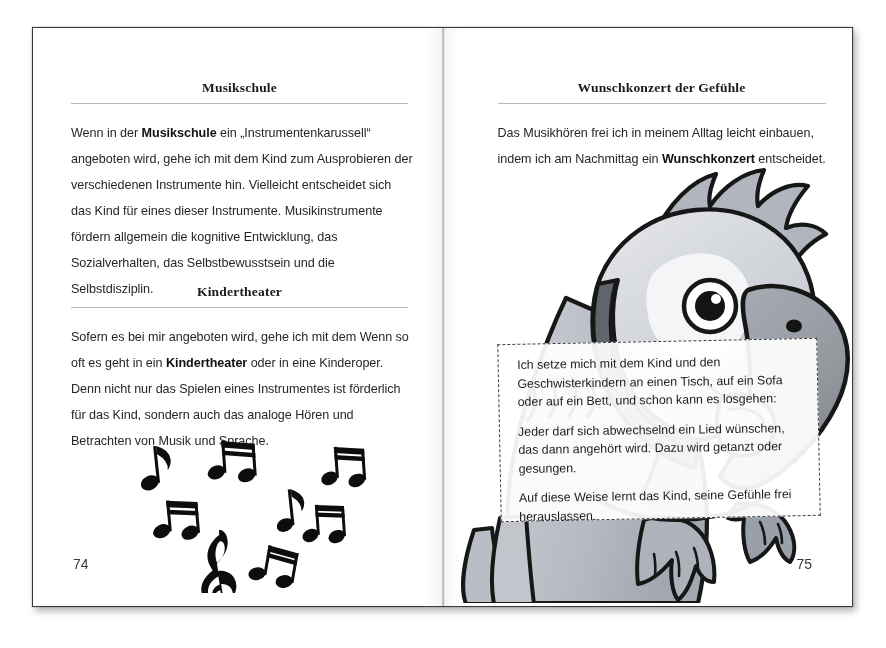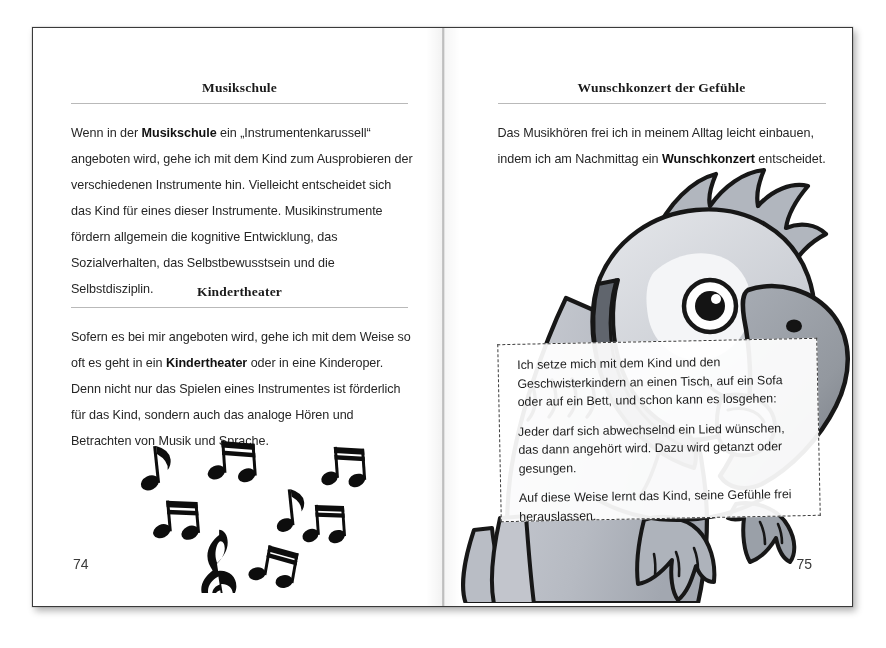--- a/index.html
+++ b/index.html
@@ -184,21 +184,21 @@
       <div class="lp-para-1 body-text">
         <span>Wenn in der </span><b>Musikschule</b><span> ein „Instrumentenkarussell“ angeboten wird, gehe ich mit dem Kind zum Ausprobieren der verschiedenen Instrumente hin. Vielleicht entscheidet sich das Kind für eines dieser Instrumente. Musikinstrumente fördern allgemein die kognitive Entwicklung, das Sozialverhalten, das Selbstbewusstsein und die Selbstdisziplin.</span>
       </div>
 
       <div class="lp-head-2">
         <div class="section-heading">Kindertheater</div>
         <div class="heading-rule"></div>
       </div>
 
       <div class="lp-para-2 body-text">
-        <span>Sofern es bei mir angeboten wird, gehe ich mit dem Weise so oft es geht in ein </span><b>Kindertheater</b><span> oder in eine Kinderoper. Denn nicht nur das Spielen eines Instrumentes ist förderlich für das Kind, sondern auch das analoge Hören und Betrachten von Musik und Sprache.</span>
+        <span>Sofern es bei mir angeboten wird, gehe ich mit dem Wenn so oft es geht in ein </span><b>Kindertheater</b><span> oder in eine Kinderoper. Denn nicht nur das Spielen eines Instrumentes ist förderlich für das Kind, sondern auch das analoge Hören und Betrachten von Musik und Sprache.</span>
       </div>
 
       <div class="music-notes">
         <svg viewBox="0 0 250 155" width="250" height="155" xmlns="http://www.w3.org/2000/svg">
           <g fill="#0d0d0d">
 
             <g transform="translate(8,8) rotate(-6)">
               <ellipse cx="9" cy="38" rx="9.5" ry="7" transform="rotate(-20 9 38)"></ellipse>
               <rect x="16" y="2" width="3.1" height="37"></rect>
               <path d="M19 2 q13 5 13 15 q0 6 -4 10 q2 -9 -9 -17 z"></path>

